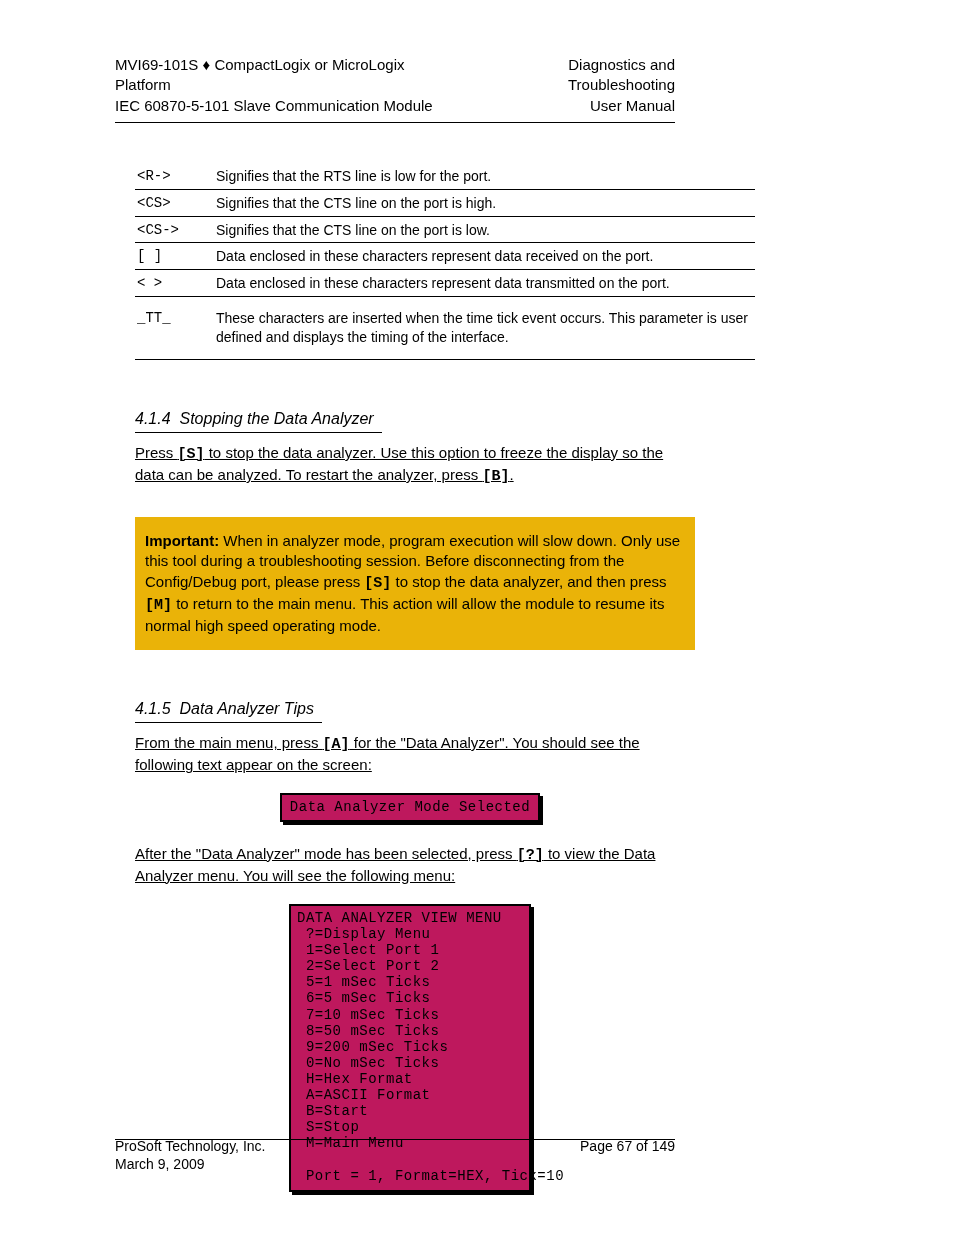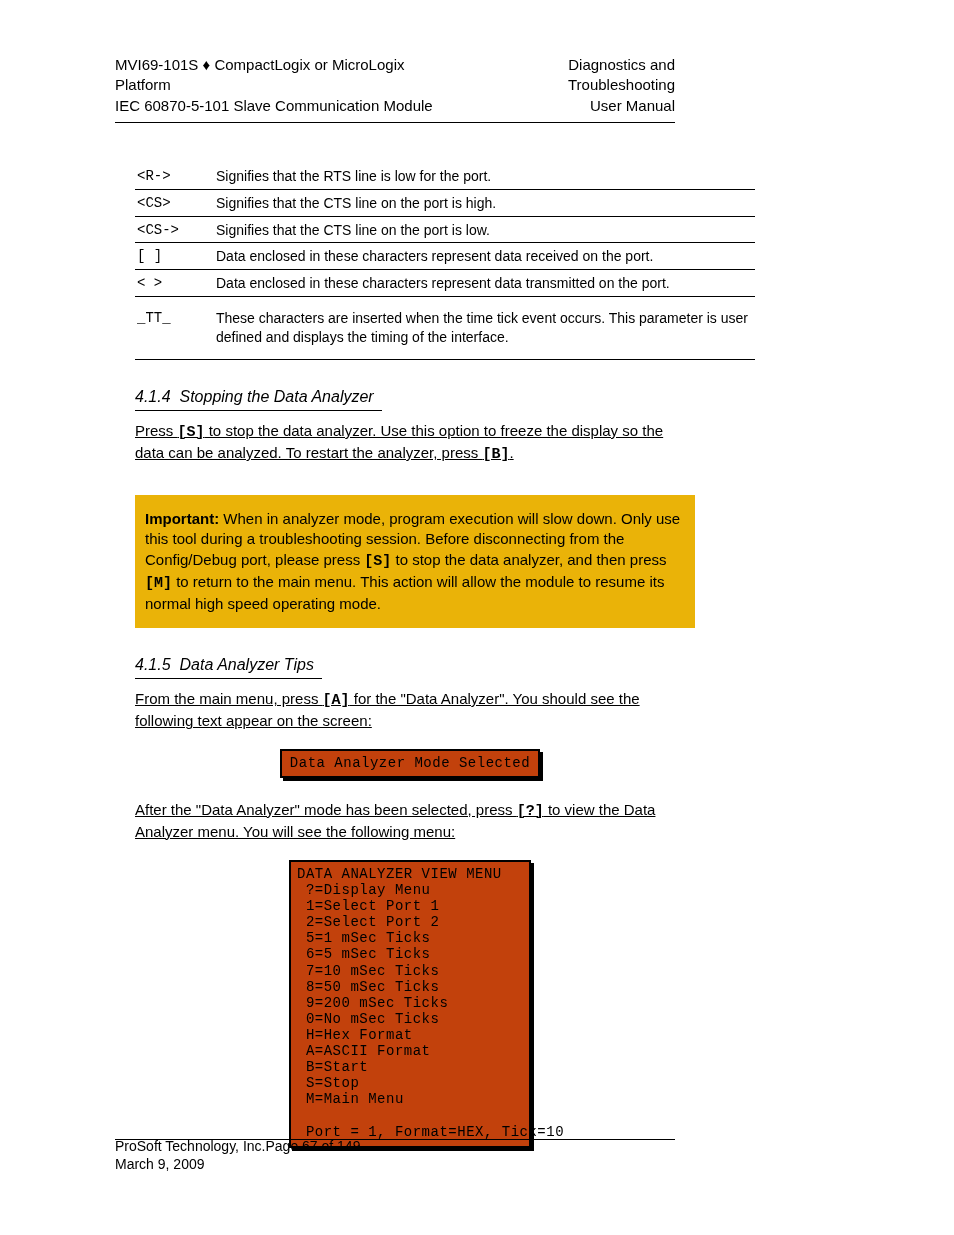--- a/index.html
+++ b/index.html
@@ -52,21 +52,21 @@
   .tbl td.k {
     width: 75px;
     font-family: "Courier New", monospace;
   }
   .tbl .last-row td { border-bottom: 1.5px solid #000; }
   .tbl .spacer td { padding: 12px 2px; }
   
   .sec-head {
     font-style: italic;
     font-size: 16px;
-    margin-top: 26px;
+    margin-top: 48px;
     margin-bottom: 8px;
   }
   .sec-head .uline {
     display: inline-block;
     border-bottom: 1px solid #000;
     padding-bottom: 2px;
     padding-right: 8px;
   }
   .sec-num { font-weight: normal; }
   
@@ -91,21 +91,21 @@
     line-height: 1.35;
     text-decoration: underline;
   }
   
   .termbox-outer {
     display: flex;
     justify-content: center;
     margin-top: 18px;
   }
   .termbox {
-    background: #c2410c;
+    background: #be185d;
     border: 2px solid #000;
     box-shadow: 3px 3px 0 #000;
     font-family: "Courier New", monospace;
     font-size: 14px;
     line-height: 1.15;
     padding: 2px 6px;
     white-space: pre;
     letter-spacing: 0.5px;
   }
   .termbox.small { padding: 4px 8px; }
@@ -122,20 +122,21 @@
     border: none;
     border-top: 1.5px solid #000;
     margin: 0;
   }
   .footer {
     position: absolute;
     left: 115px;
     right: 105px;
     bottom: 62px;
     display: flex;
+    justify-content: space-between;
     font-size: 14px;
     line-height: 1.25;
   }
 </style>
 </head>
 <body>
 
 <div class="page">
 
   <div class="hdr">

